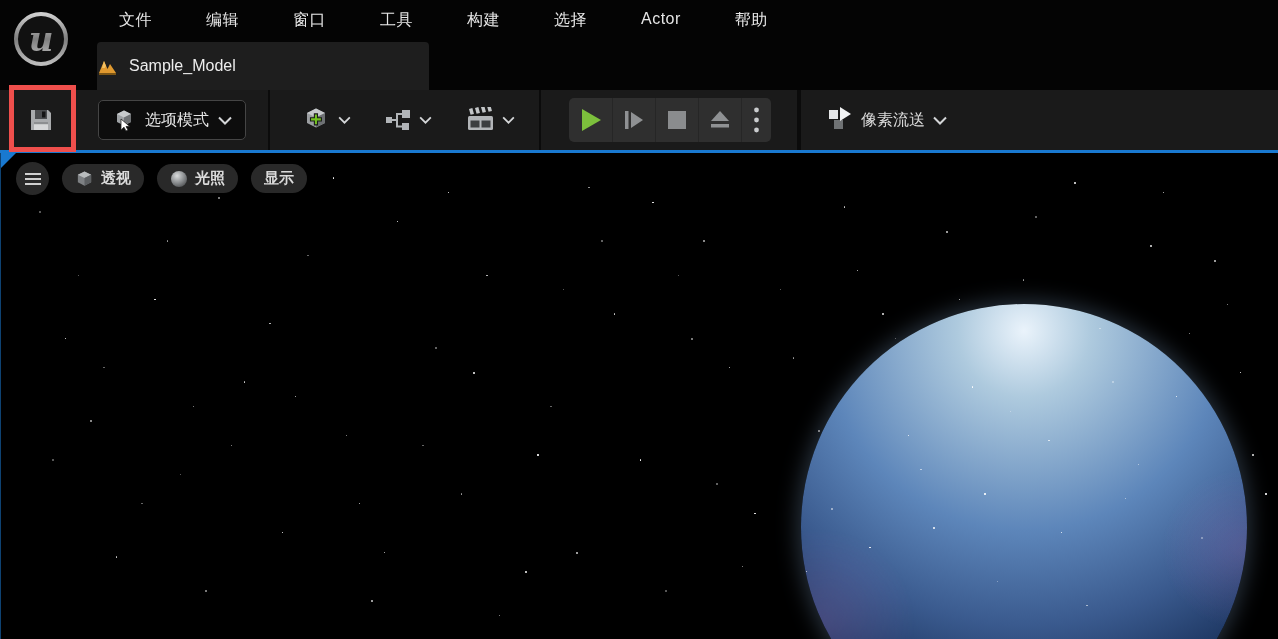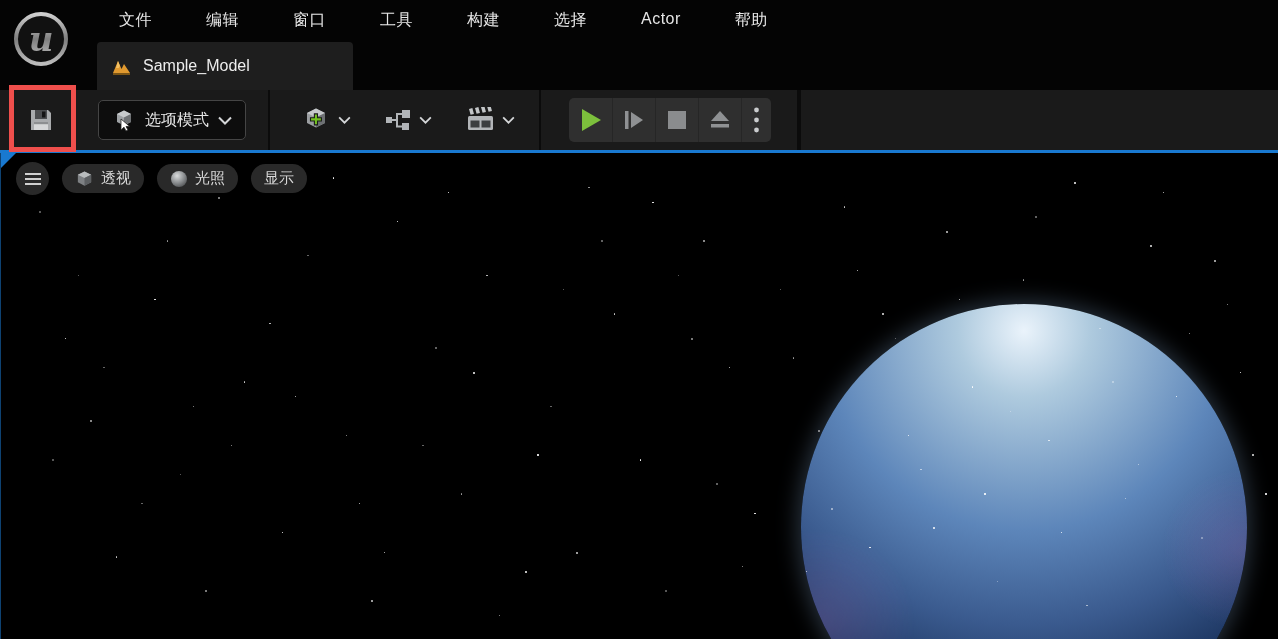--- a/index.html
+++ b/index.html
@@ -7,22 +7,22 @@
     font-family:"Liberation Sans", sans-serif; -webkit-font-smoothing:antialiased; }
 
   
   .menubar { position:relative; height:40px; background:#040404; display:flex; align-items:center; }
   .logo { position:absolute; left:12px; top:10px; width:58px; height:58px; z-index:40; }
   .menu-items { display:flex; margin-left:100px; gap:16px; }
   .menu-item { color:#e6e6e6; font-size:16px; padding:9px 19px; cursor:default; letter-spacing:.5px; }
 
   
   .tabstrip { height:50px; background:#040404; position:relative; }
-  .tab { position:absolute; left:97px; top:2px; width:256px; height:48px; background:#1e1e1e;
-    border-radius:4px 4px 0 0; display:flex; align-items:center; padding-left:14px; gap:10px; }
+  .tab { position:absolute; left:97px; top:2px; width:332px; height:48px; background:#1e1e1e;
+    border-radius:4px 4px 0 0; display:flex; align-items:center; gap:10px; }
   .tab-label { color:#ededed; font-size:16px; }
 
   
   .toolbar { height:60px; background:#1a1a1a; display:flex; align-items:center; position:relative; }
   .tb-sep { width:2px; height:60px; background:#0b0b0b; flex:0 0 auto; }
   .tb-btn { display:flex; align-items:center; gap:6px; padding:0 10px; height:44px; border-radius:4px; cursor:default; }
   .save-btn { margin-left:18px; width:46px; height:46px; display:flex; align-items:center; justify-content:center; }
   .mode-btn { margin-left:34px; background:#0d0d0d; border:1px solid #454545; border-radius:5px;
     height:40px; padding:0 13px; display:flex; align-items:center; gap:9px; }
   .mode-label { color:#e3e3e3; font-size:16px; }
@@ -41,21 +41,21 @@
   
   .vp-topline { height:3px; background:var(--accent-blue,#1979d0); }
 
   
   .viewport { position:relative; height:486px; background:#000; overflow:hidden;
     border-left:1px solid rgba(25,121,208,.55); }
   .corner-tri { position:absolute; left:0; top:0; width:0; height:0; z-index:6;
     border-top:15px solid var(--accent-blue,#1979d0); border-right:15px solid transparent; }
   .vp-pills { position:absolute; left:15px; top:9px; display:flex; align-items:center; gap:13px; z-index:8; }
   .pill { background:rgba(43,43,43,.96); border-radius:15px; height:29px; display:flex;
-    align-items:center; gap:7px; padding:0 13px; color:#dadada; font-size:15px; cursor:default; }
+    align-items:center; gap:7px; padding:0 13px; color:#dadada; font-size:15px; cursor:default;font-weight:bold; }
   .pill.round { width:33px; height:33px; padding:0; justify-content:center; border-radius:50%; }
 
   .star-field { position:absolute; inset:0; z-index:3; }
   .star { position:absolute; background:#fff; border-radius:50%; }
 
   .planet { position:absolute; left:800px; top:151px; width:446px; height:446px; border-radius:50%; z-index:2;
     background:
       radial-gradient(circle at 50% 6%,
         var(--planet-rim,#eaf3fb) 0%,
         var(--planet-light,#aecade) 14%,
@@ -232,20 +232,33 @@
         <circle cx="2.5" cy="23" r="2.4" fill="#c9cbcd"></circle>
       </svg>
     </div>
   </div>
 
   <div class="tb-sep"></div>
 
 
   <div class="tb-sep"></div>
 
+  <div class="pixstream-btn">
+    <span>
+      <svg width="26" height="28" viewBox="0 0 26 28">
+        <rect x="2" y="4" width="9" height="9" fill="#e4e6e7"></rect>
+        <rect x="7" y="14" width="9" height="9" fill="#6f7274"></rect>
+        <path d="M13 1 L24 8 L13 15 Z" fill="#f2f3f4"></path>
+      </svg>
+    </span>
+    <span class="tb-label">像素流送</span>
+    <svg class="chev" width="14" height="9" viewBox="0 0 14 9">
+      <polyline points="1,1.5 7,7.5 13,1.5" fill="none" stroke="#d4d6d8" stroke-width="2"></polyline>
+    </svg>
+  </div>
 </div>
 
 <div class="vp-topline"></div>
 
 <div class="viewport">
   <div class="corner-tri"></div>
 
   <div class="planet"></div>
   <div class="star-field">
       <div class="star" style="left: 3%; top: 12%; width: 2px; height: 2px; opacity: 0.45;"></div>

